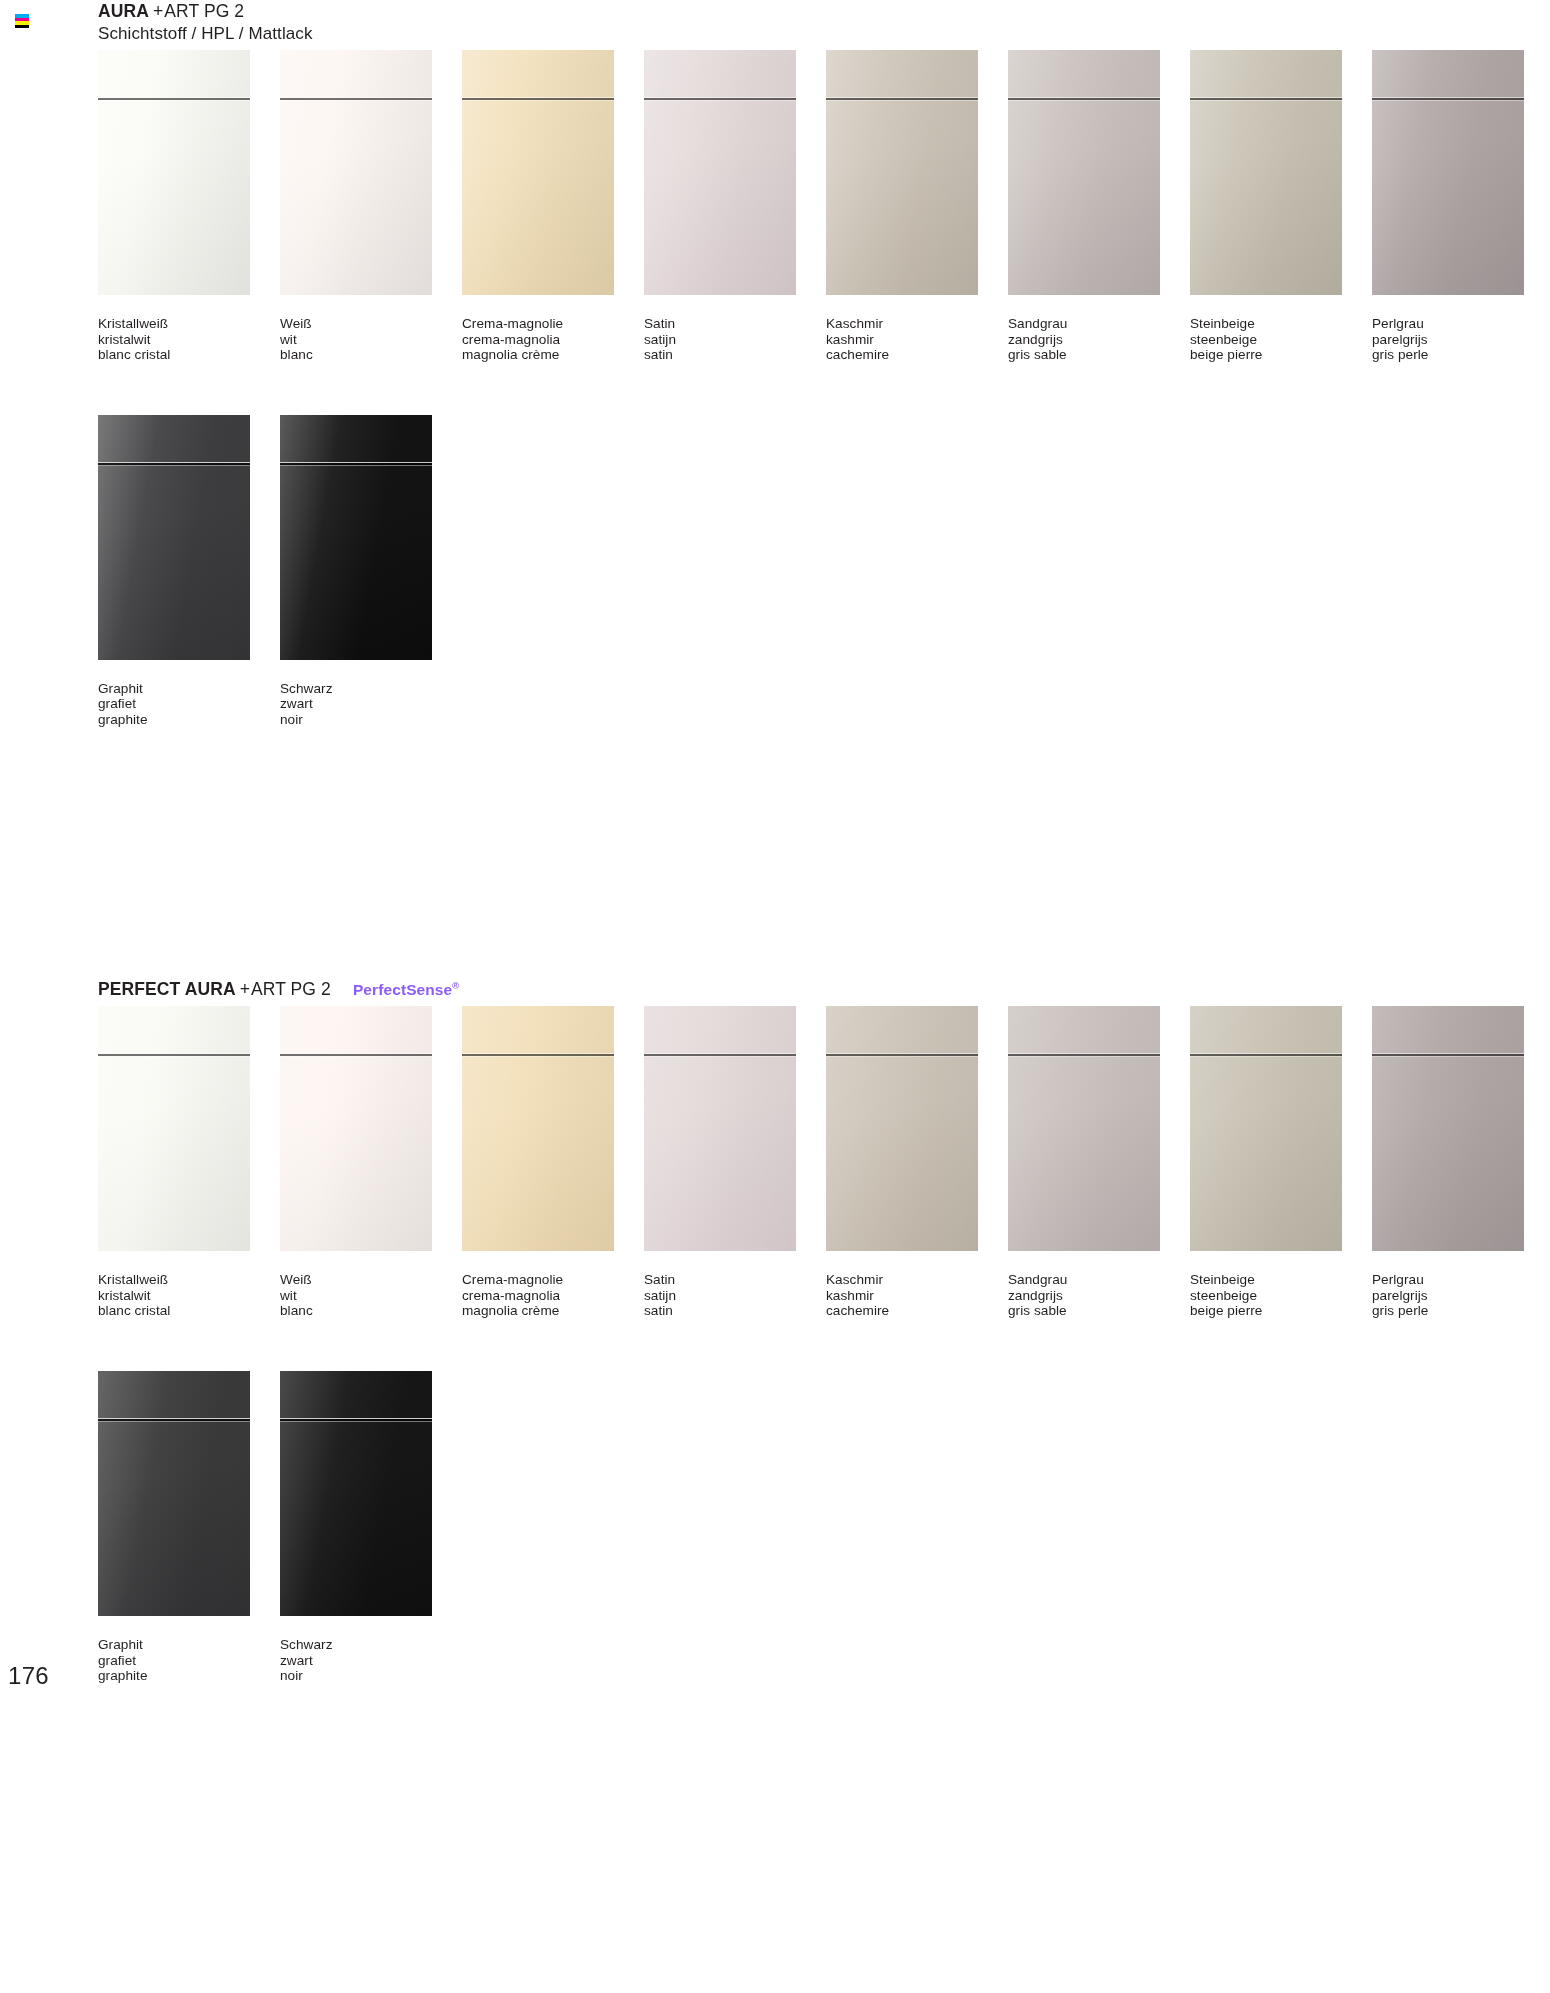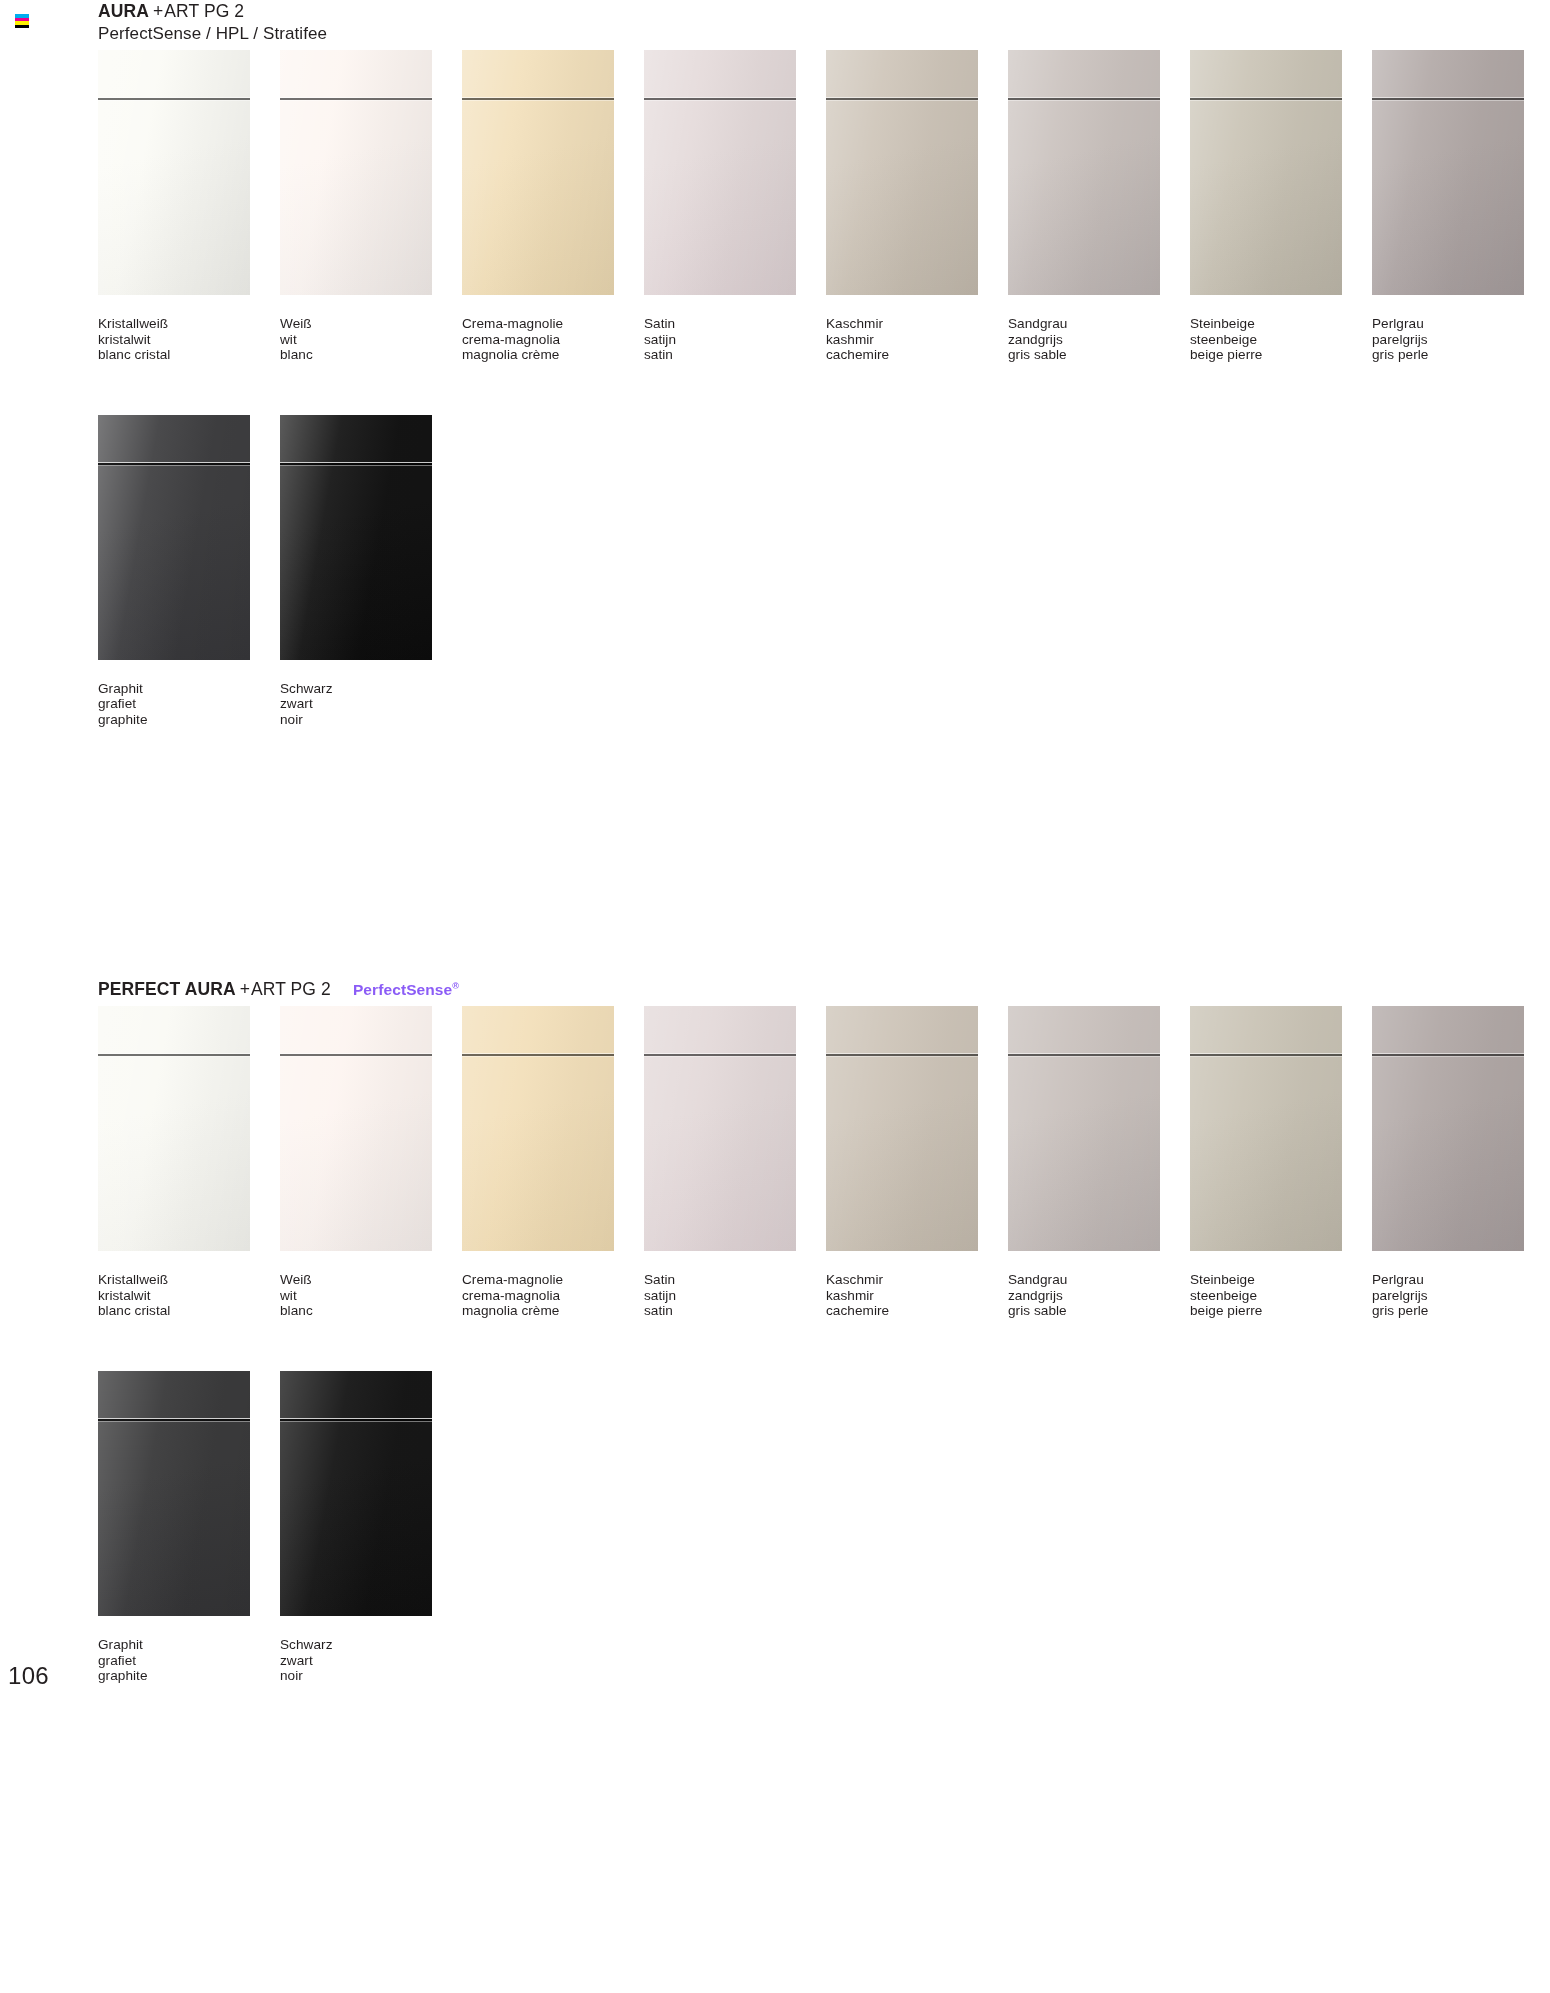--- a/index.html
+++ b/index.html
@@ -159,21 +159,21 @@
   <div class="cmyk-mark" id="cmyk-mark">
       <span style="background: rgb(0, 173, 239);"></span>
       <span style="background: rgb(236, 0, 140);"></span>
       <span style="background: rgb(255, 242, 0);"></span>
       <span style="background: rgb(0, 0, 0);"></span>
     </div>
 
   <div class="section" id="section-aura" style="top: 0px;">
       <div class="sec-head">
         <div class="head-line1"><span class="brand">AURA</span><span class="plus">+</span><span class="artpg">ART PG 2</span></div>
-        <div class="head-line2">PerfectSense /  HPL / Stratifee</div>
+        <div class="head-line2">Schichtstoff /  HPL / Mattlack</div>
       </div>
       <div class="row">
         <div class="cell">
           <div class="door">
             <div class="face" style="background: linear-gradient(168deg, rgb(251, 251, 246) 0%, rgb(251, 251, 246) 42%, rgb(243, 243, 238) 100%);"></div>
             <div class="sheen"></div>
             <div class="groove">
               <div class="hi-top"></div>
               <div class="shadow"></div>
               <div class="hi-bot"></div>
@@ -499,15 +499,15 @@
           </div>
           <div class="labels">
             <div>Schwarz</div>
             <div>zwart</div>
             <div>noir</div>
           </div>
         </div>
       </div>
     </div>
 
-  <div class="page-number">106</div>
+  <div class="page-number">176</div>
 
 </div>
 
 </body></html>

